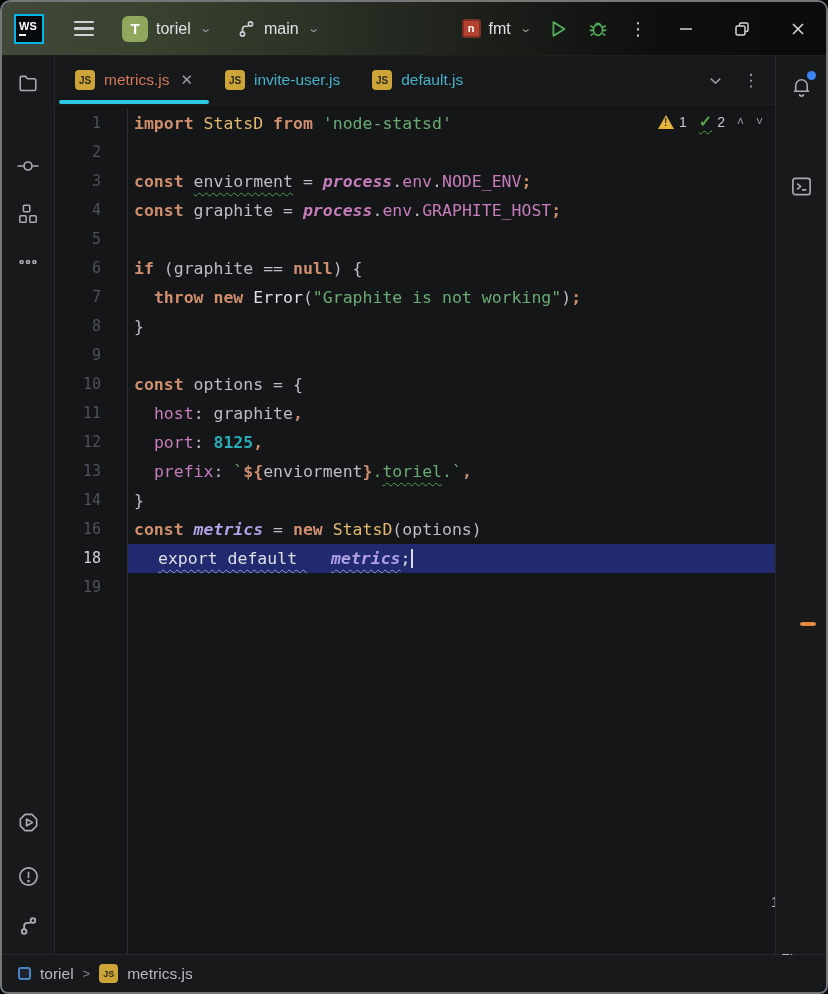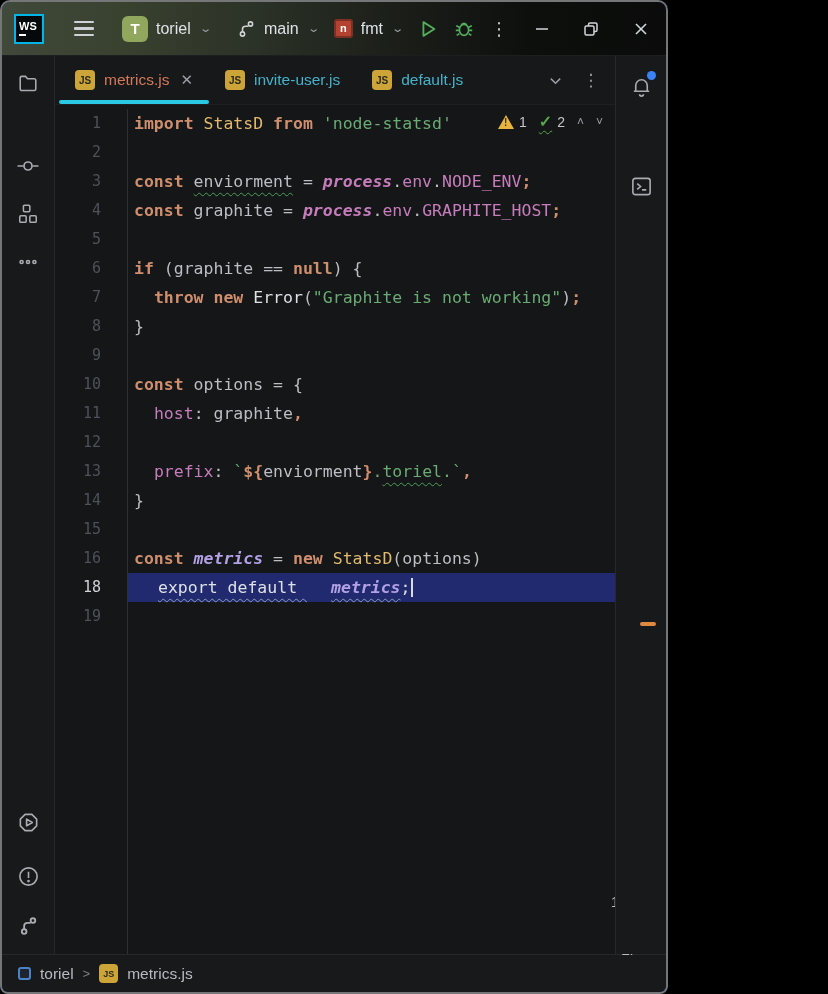--- a/index.html
+++ b/index.html
@@ -1,20 +1,20 @@
 <!DOCTYPE html>
 <html><head>
 <meta charset="utf-8">
 <style>
   * { margin:0; padding:0; box-sizing:border-box; }
   html,body { width:828px; height:994px; background:#000; overflow:hidden; }
   body { font-family:"Liberation Sans", sans-serif; }
 
   .window {
-    width:668px; height:994px;
+    width:828px; height:994px;
     border:2px solid #747678;
     border-radius:10px 10px 8px 8px;
     overflow:hidden;
     display:flex; flex-direction:column;
     background:#1d4ed8;
   }
 
   
   .titlebar {
     height:54px; flex:0 0 54px;
@@ -303,24 +303,23 @@
             <div class="code-row"><div class="gutter-cell">2</div><div class="code-cell"></div></div>
             <div class="code-row"><div class="gutter-cell">3</div><div class="code-cell"><span class="tk-kw">const</span><span class="tk-def"> </span><span class="tk-def u-typo">enviorment</span><span class="tk-def"> = </span><span class="tk-proc">process</span><span class="tk-def">.</span><span class="tk-prop">env</span><span class="tk-def">.</span><span class="tk-prop">NODE_ENV</span><span class="tk-kw">;</span></div></div>
             <div class="code-row"><div class="gutter-cell">4</div><div class="code-cell"><span class="tk-kw">const</span><span class="tk-def"> </span><span class="tk-def">graphite</span><span class="tk-def"> = </span><span class="tk-proc">process</span><span class="tk-def">.</span><span class="tk-prop">env</span><span class="tk-def">.</span><span class="tk-prop">GRAPHITE_HOST</span><span class="tk-kw">;</span></div></div>
             <div class="code-row"><div class="gutter-cell">5</div><div class="code-cell"></div></div>
             <div class="code-row"><div class="gutter-cell">6</div><div class="code-cell"><span class="tk-kw">if</span><span class="tk-def"> (</span><span class="tk-def">graphite</span><span class="tk-def"> == </span><span class="tk-kw">null</span><span class="tk-def">) {</span></div></div>
             <div class="code-row"><div class="gutter-cell">7</div><div class="code-cell"><span class="tk-def">  </span><span class="tk-kw">throw</span><span class="tk-def"> </span><span class="tk-kw">new</span><span class="tk-def"> </span><span class="tk-white">Error</span><span class="tk-def">(</span><span class="tk-str">"Graphite is not working"</span><span class="tk-def">)</span><span class="tk-kw">;</span></div></div>
             <div class="code-row"><div class="gutter-cell">8</div><div class="code-cell"><span class="tk-def">}</span></div></div>
             <div class="code-row"><div class="gutter-cell">9</div><div class="code-cell"></div></div>
             <div class="code-row"><div class="gutter-cell">10</div><div class="code-cell"><span class="tk-kw">const</span><span class="tk-def"> </span><span class="tk-def">options</span><span class="tk-def"> = {</span></div></div>
             <div class="code-row"><div class="gutter-cell">11</div><div class="code-cell"><span class="tk-def">  </span><span class="tk-prop">host</span><span class="tk-def">: </span><span class="tk-def">graphite</span><span class="tk-kw">,</span></div></div>
-            <div class="code-row"><div class="gutter-cell">12</div></div>
+            <div class="code-row"><div class="gutter-cell">12</div><div class="code-cell"><span class="tk-def">  </span><span class="tk-prop">port</span><span class="tk-def">: </span><span class="tk-num">8125</span><span class="tk-kw">,</span></div></div>
             <div class="code-row"><div class="gutter-cell">13</div><div class="code-cell"><span class="tk-def">  </span><span class="tk-prop">prefix</span><span class="tk-def">: </span><span class="tk-str">`</span><span class="tk-kw">${</span><span class="tk-def">enviorment</span><span class="tk-kw">}</span><span class="tk-str">.</span><span class="tk-str u-typo">toriel</span><span class="tk-str">.</span><span class="tk-str">`</span><span class="tk-kw">,</span></div></div>
             <div class="code-row"><div class="gutter-cell">14</div><div class="code-cell"><span class="tk-def">}</span></div></div>
-            <div class="code-row"><div class="gutter-cell">15</div><div class="code-cell"></div></div>
             <div class="code-row"><div class="gutter-cell">16</div><div class="code-cell"><span class="tk-kw">const</span><span class="tk-def"> </span><span class="tk-gvar">metrics</span><span class="tk-def"> = </span><span class="tk-kw">new</span><span class="tk-def"> </span><span class="tk-cls">StatsD</span><span class="tk-def">(</span><span class="tk-def">options</span><span class="tk-def">)</span></div></div>
             <div class="code-row"><div class="gutter-cell active">18</div><div class="code-cell current"><span class="tk-white u-warn">export default </span><span class="tk-gvar u-warn">metrics</span><span class="tk-white">;</span><span class="caret"></span></div></div>
             <div class="code-row"><div class="gutter-cell">19</div><div class="code-cell"></div></div>
             <div class="code-row fill"><div class="gutter-cell"></div><div class="code-cell"></div></div>
           </div>
         <div class="inspections">
           <div class="insp-item">
             <span class="warn-tri"></span>
             <span>1</span>
           </div>

